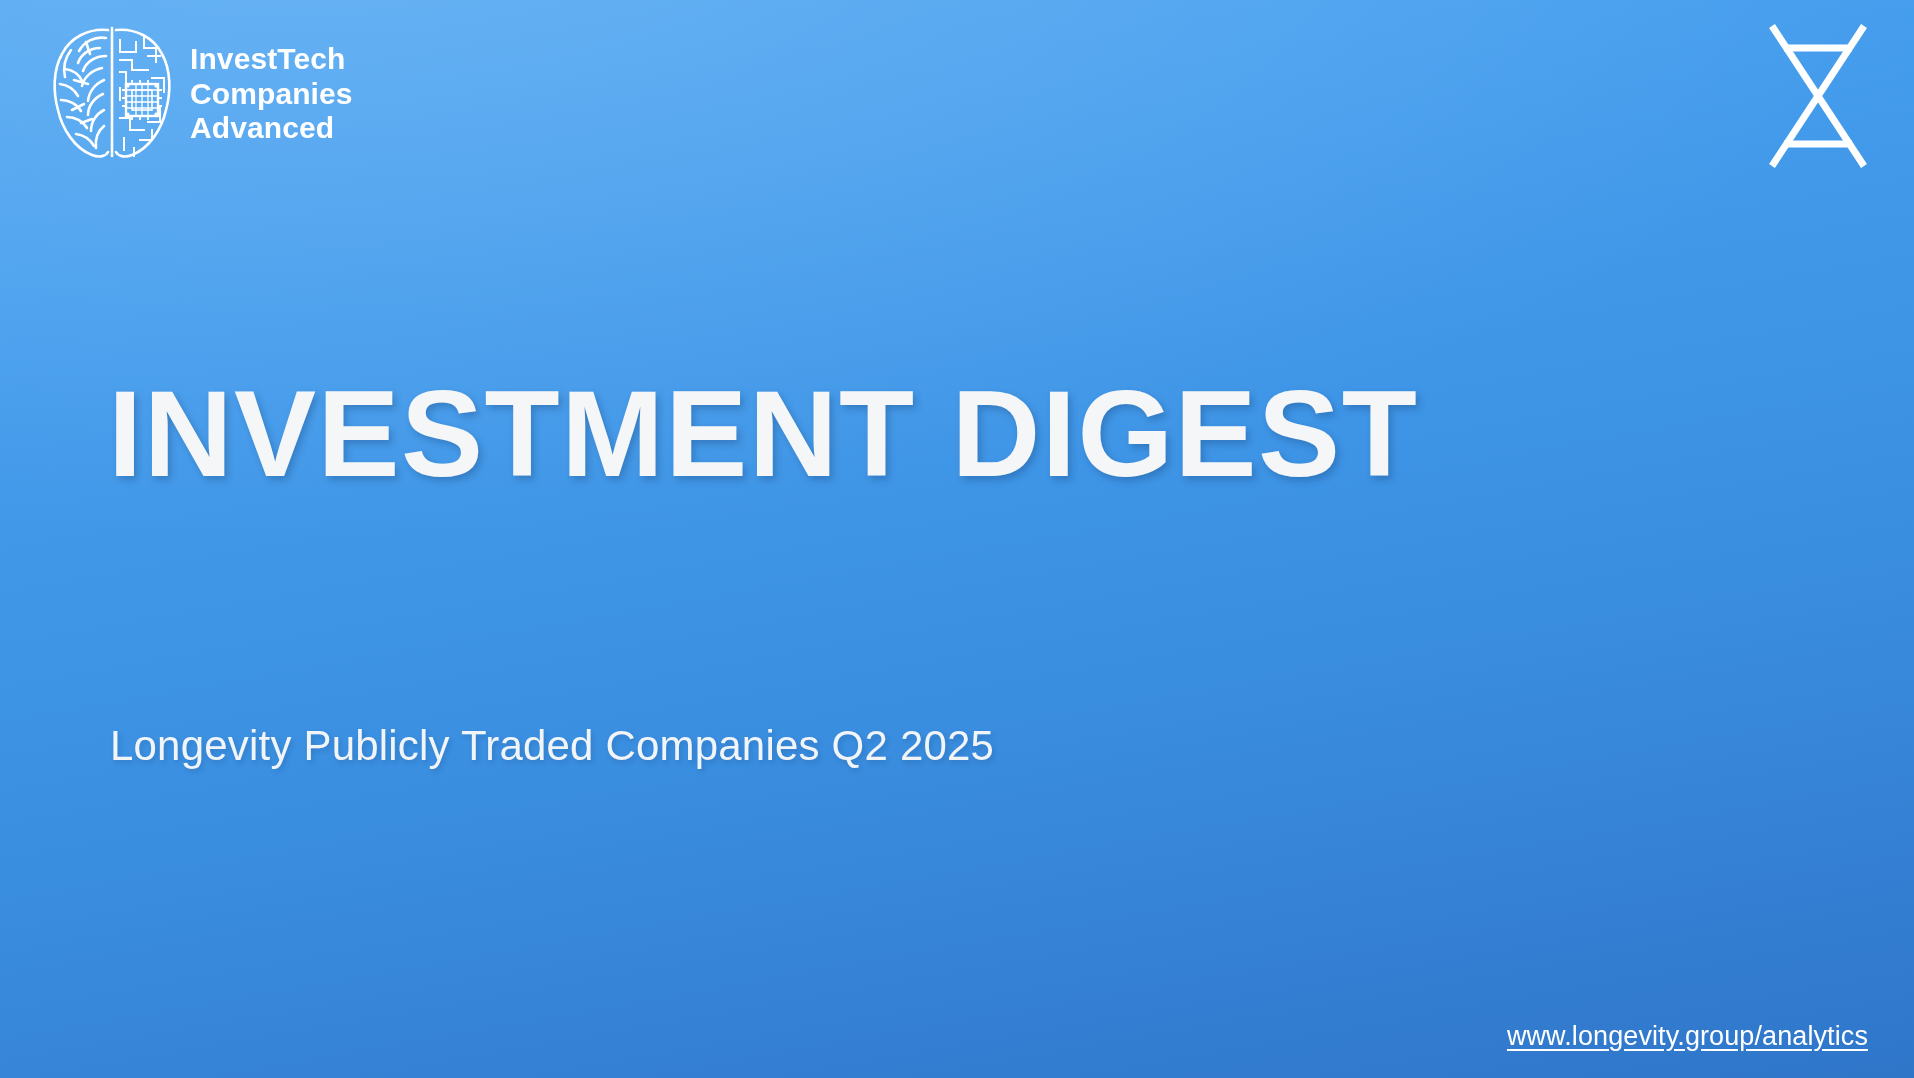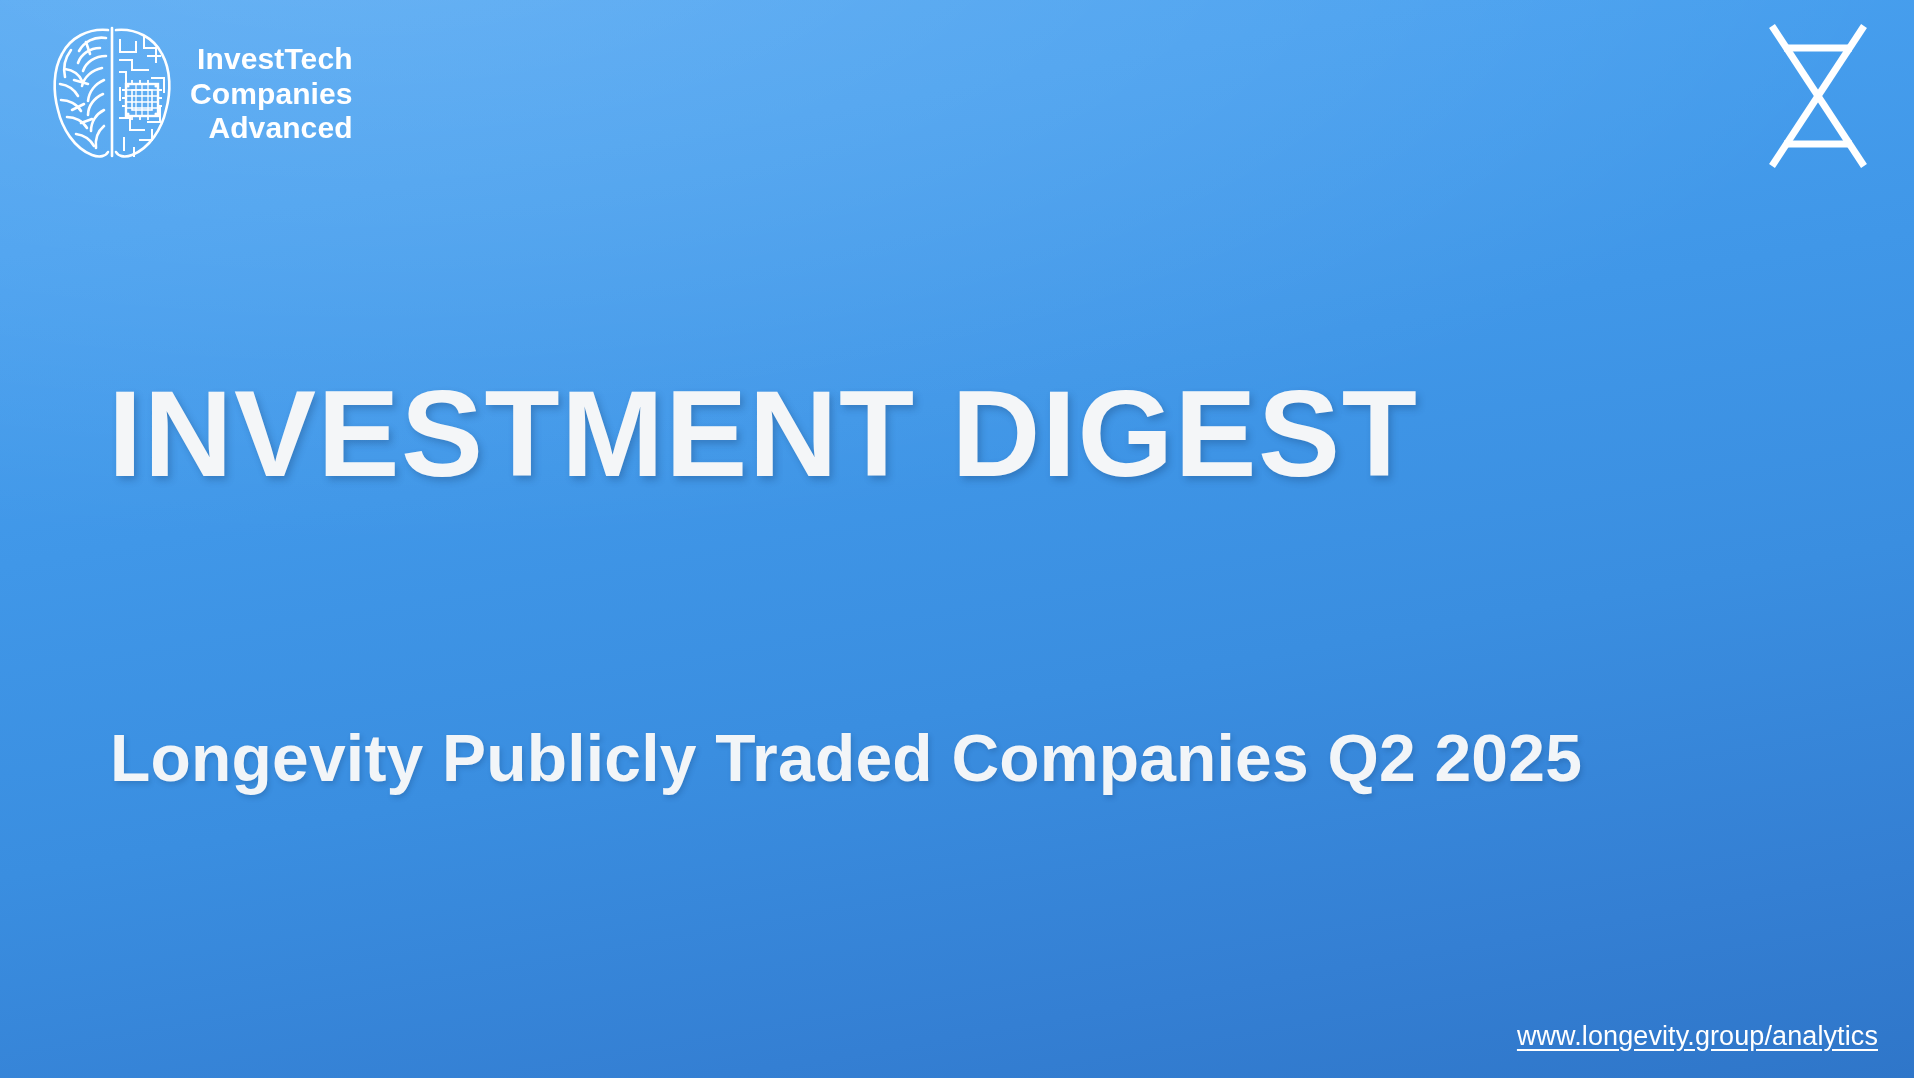--- a/index.html
+++ b/index.html
@@ -14,21 +14,20 @@
   }
 
   .slide {
     position: relative;
     width: 1914px;
     height: 1078px;
     background:
       radial-gradient(ellipse 150% 110% at 18% -10%, rgba(255,255,255,0.16) 0%, rgba(255,255,255,0.0) 55%),
       linear-gradient(170deg, #4ea5f2 0%, #48a0ef 18%, #4097e8 40%, #3a8ee0 62%, #347fd3 85%, #2f76c9 100%);
     overflow: hidden;
-    text-align: right;
   }
 
   
   .brand-left {
     position: absolute;
     left: 48px;
     top: 22px;
     display: flex;
     align-items: center;
     gap: 14px;
@@ -93,42 +92,42 @@
     line-height: 1;
     white-space: nowrap;
     text-shadow: 3px 4px 7px rgba(20, 60, 110, 0.30);
   }
 
   .hero-subtitle {
     position: absolute;
     left: 110px;
     top: 725px;
     color: #f2f5f8;
-    font-size: 66px;
-    font-weight: 700;
+    font-size: 42px;
+    font-weight: 400;
     letter-spacing: 0.2px;
     line-height: 1;
     white-space: nowrap;
     text-shadow: 2px 3px 5px rgba(20, 60, 110, 0.22);
   }
 
   
   .footer-link {
     position: absolute;
     bottom: 26px;
     color: #ffffff;
     font-size: 27px;
     font-weight: normal;
     text-decoration: underline;
     text-underline-offset: 4px;
     white-space: nowrap;
     letter-spacing: 0.1px;
   }
   .footer-link-left  { left: 50px; }
-  .footer-link-right { right: 36px; }
+  .footer-link-right { right: 46px; }
 </style>
 </head>
 <body>
 
 <div class="slide">
 
   <div class="brand-left">
 
     <svg class="brain-logo" viewBox="0 0 128 140" aria-hidden="true">
       <g fill="none" stroke="#ffffff" stroke-width="2.6" stroke-linecap="round" stroke-linejoin="round">

